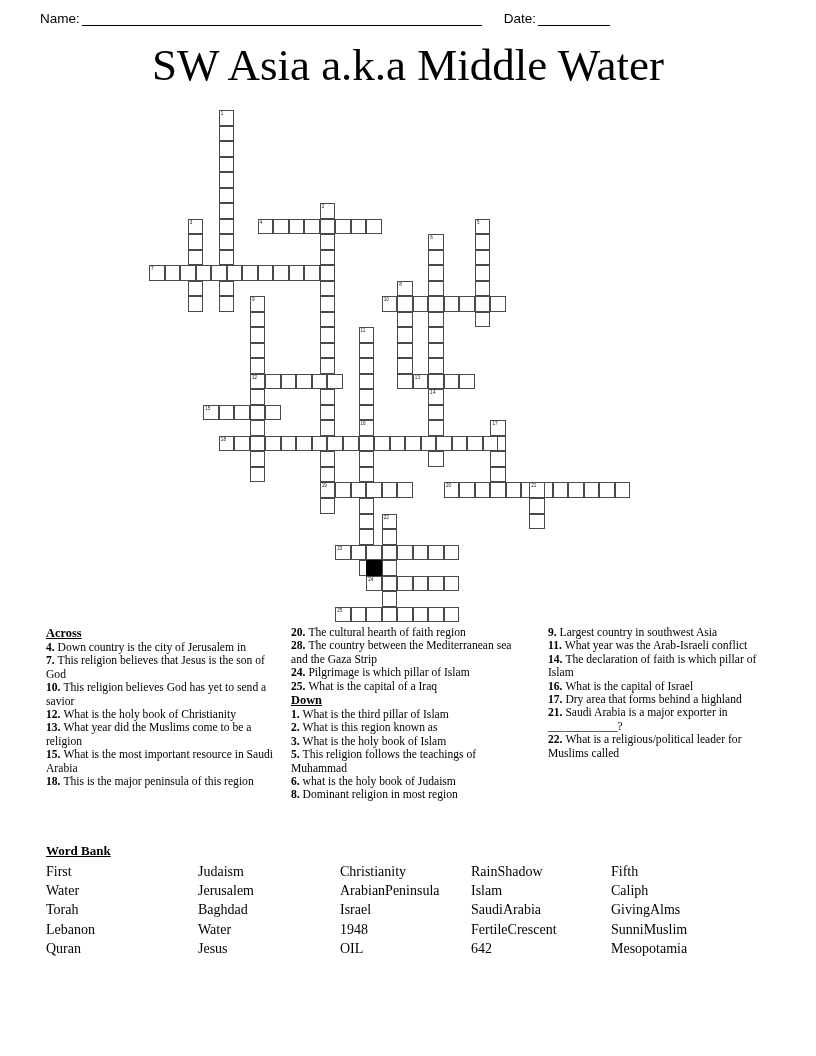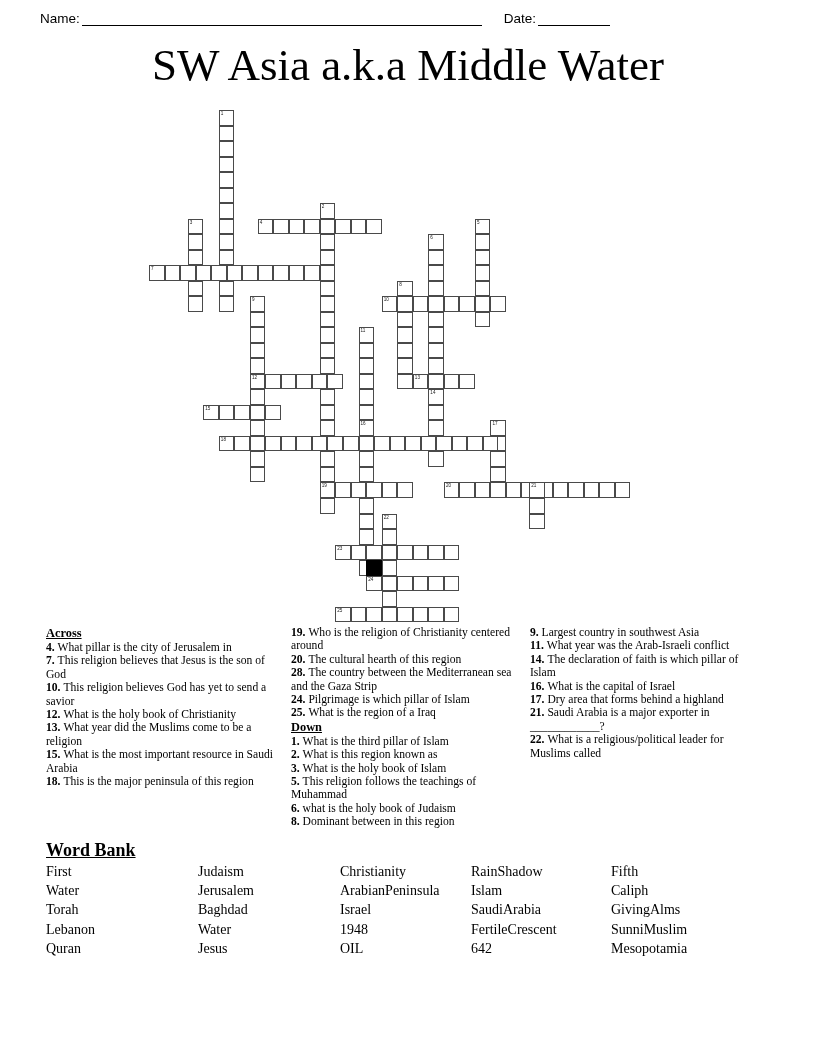--- a/index.html
+++ b/index.html
@@ -91,21 +91,21 @@
   .clue-col {
     position: absolute;
     top: 0;
     font-family: "Liberation Serif", serif;
     font-size: 11.6px;
     line-height: 13.4px;
     text-align: left;
   }
   .clue-col.col1 { left: 46px; width: 238px; }
   .clue-col.col2 { left: 291px; width: 226px; }
-  .clue-col.col3 { left: 530px; width: 232px; }
+  .clue-col.col3 { left: 548px; width: 232px; }
 
   .section-head {
     font-weight: bold;
     text-decoration: underline;
     font-size: 12.4px;
     line-height: 15px;
     display: block;
   }
   .clue { display: block; }
   .clue .n { font-weight: bold; }
@@ -113,21 +113,21 @@
   
   #wordbank {
     position: absolute;
     left: 46px;
     top: 841px;
     width: 730px;
   }
   #wordbank .wb-head {
     font-weight: bold;
     text-decoration: underline;
-    font-size: 18px;
+    font-size: 13px;
     line-height: 19px;
     display: block;
     margin-bottom: 2px;
   }
   .wb-grid {
     display: grid;
     grid-template-columns: 152px 142px 131px 140px 160px;
     row-gap: 0px;
   }
   .wb-cell {
@@ -396,41 +396,40 @@
     <div class="cell" style="left: 397.32px; top: 606.64px; width: 15.52px; height: 15.52px;"></div>
     <div class="cell" style="left: 412.84px; top: 606.64px; width: 15.52px; height: 15.52px;"></div>
     <div class="cell" style="left: 428.36px; top: 606.64px; width: 15.52px; height: 15.52px;"></div>
     <div class="cell" style="left: 443.88px; top: 606.64px; width: 15.52px; height: 15.52px;"></div>
     <div class="cell blocked" style="left: 366.28px; top: 560.08px; width: 15.52px; height: 15.52px;"></div>
   </div>
 
 <div id="clues">
   <div class="clue-col col1">
       <span class="section-head">Across</span>
-      <span class="clue"><span class="n">4. </span><span>What pillar is the city of Jerusalem in</span></span>
+      <span class="clue"><span class="n">4. </span><span>Down country is the city of Jerusalem in</span></span>
       <span class="clue"><span class="n">7. </span><span>This religion believes that Jesus is the son of God</span></span>
       <span class="clue"><span class="n">10. </span><span>This religion believes God has yet to send a savior</span></span>
       <span class="clue"><span class="n">12. </span><span>What is the holy book of Christianity</span></span>
       <span class="clue"><span class="n">13. </span><span>What year did the Muslims come to be a religion</span></span>
       <span class="clue"><span class="n">15. </span><span>What is the most important resource in Saudi Arabia</span></span>
       <span class="clue"><span class="n">18. </span><span>This is the major peninsula of this region</span></span>
     </div>
   <div class="clue-col col2">
-      <span class="clue"><span class="n">19. </span><span>Who is the religion of Christianity centered around</span></span>
-      <span class="clue"><span class="n">20. </span><span>The cultural hearth of this region</span></span>
+      <span class="clue"><span class="n">20. </span><span>The cultural hearth of faith region</span></span>
       <span class="clue"><span class="n">28. </span><span>The country between the Mediterranean sea and the Gaza Strip</span></span>
       <span class="clue"><span class="n">24. </span><span>Pilgrimage is which pillar of Islam</span></span>
-      <span class="clue"><span class="n">25. </span><span>What is the region of a Iraq</span></span>
+      <span class="clue"><span class="n">25. </span><span>What is the capital of a Iraq</span></span>
       <span class="section-head">Down</span>
       <span class="clue"><span class="n">1. </span><span>What is the third pillar of Islam</span></span>
       <span class="clue"><span class="n">2. </span><span>What is this region known as</span></span>
       <span class="clue"><span class="n">3. </span><span>What is the holy book of Islam</span></span>
       <span class="clue"><span class="n">5. </span><span>This religion follows the teachings of Muhammad</span></span>
       <span class="clue"><span class="n">6. </span><span>what is the holy book of Judaism</span></span>
-      <span class="clue"><span class="n">8. </span><span>Dominant between in this region</span></span>
+      <span class="clue"><span class="n">8. </span><span>Dominant religion in most region</span></span>
     </div>
   <div class="clue-col col3">
       <span class="clue"><span class="n">9. </span><span>Largest country in southwest Asia</span></span>
       <span class="clue"><span class="n">11. </span><span>What year was the Arab-Israeli conflict</span></span>
       <span class="clue"><span class="n">14. </span><span>The declaration of faith is which pillar of Islam</span></span>
       <span class="clue"><span class="n">16. </span><span>What is the capital of Israel</span></span>
       <span class="clue"><span class="n">17. </span><span>Dry area that forms behind a highland</span></span>
       <span class="clue"><span class="n">21. </span><span>Saudi Arabia is a major exporter in ____________?</span></span>
       <span class="clue"><span class="n">22. </span><span>What is a religious/political leader for Muslims called</span></span>
     </div>

